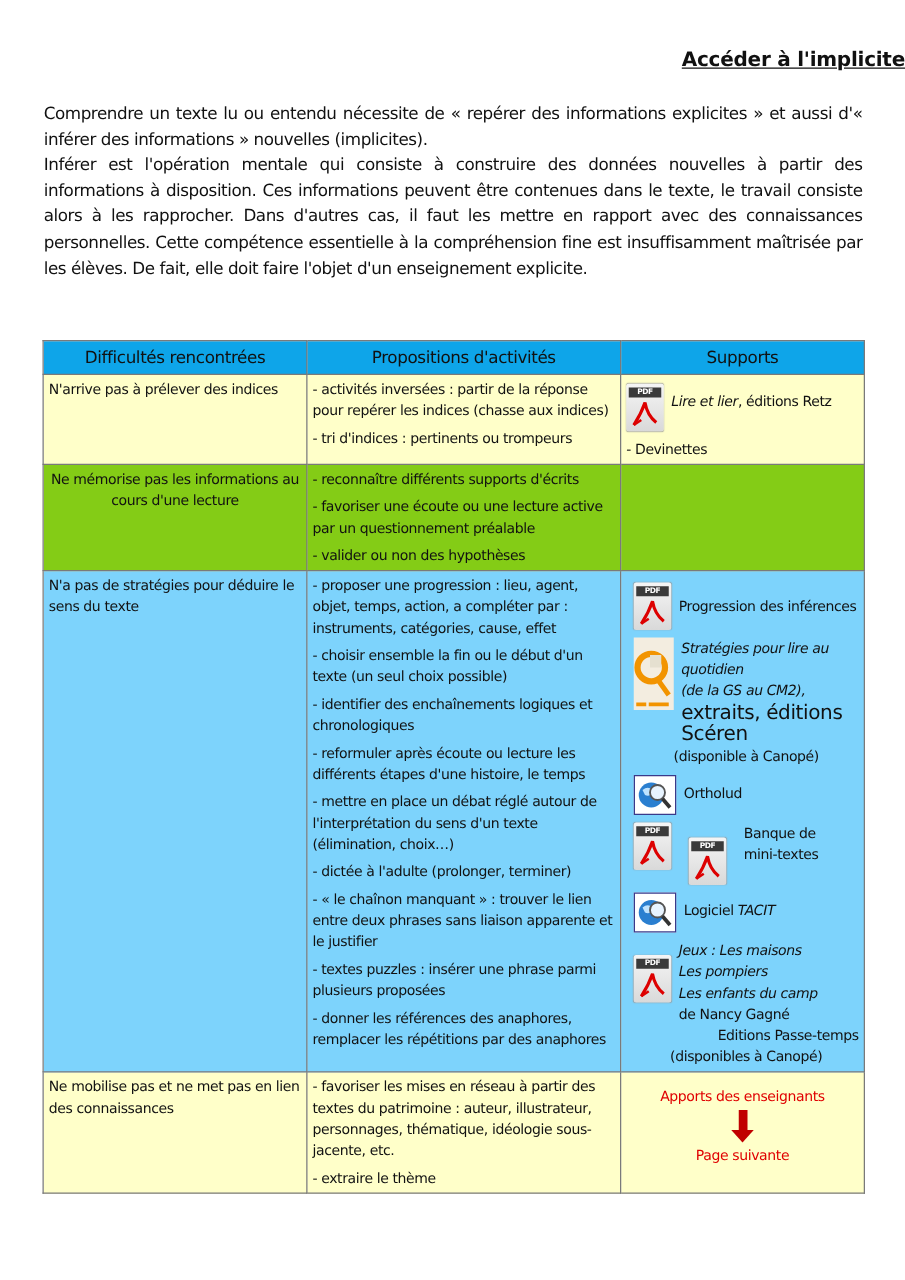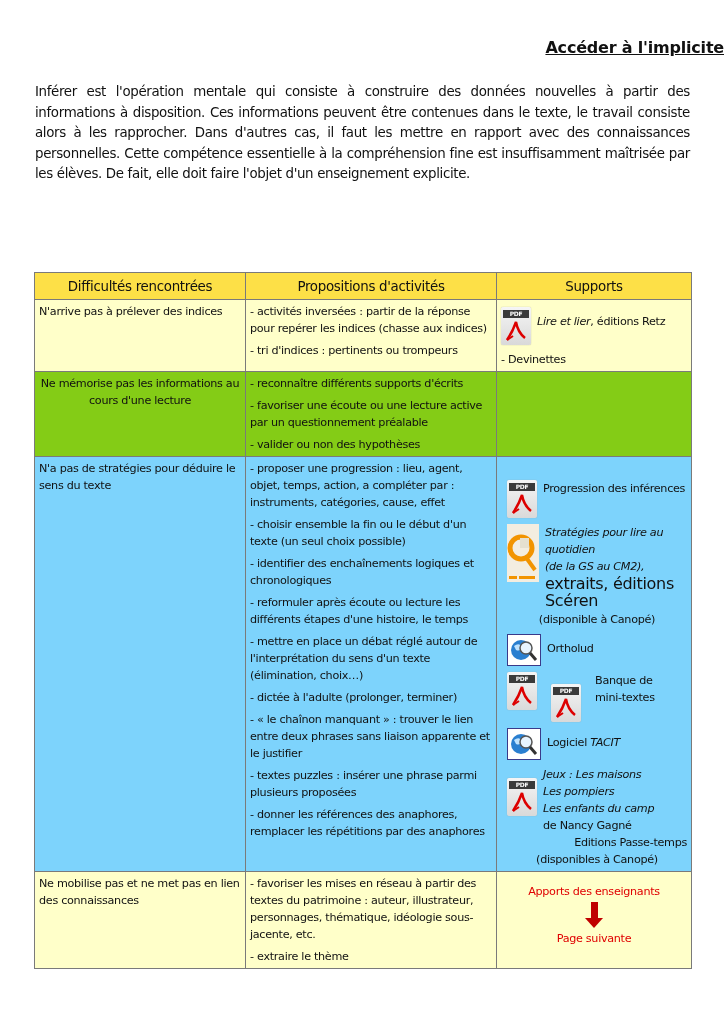--- a/index.html
+++ b/index.html
@@ -6,21 +6,21 @@
   body { width: 724px; height: 1024px; position: relative; overflow: hidden;
          font-family: "DejaVu Sans", sans-serif; color: #111; }
   .title { position: absolute; left: 0; width: 724px; top: 38px; text-align: right;
            font-size: 16px; font-weight: bold; text-decoration: underline; letter-spacing: -0.2px; }
   .intro { position: absolute; left: 35px; top: 82px; width: 655px; font-size: 13.4px;
            line-height: 20.6px; text-align: justify; letter-spacing: -0.35px; }
   .intro p { margin: 0; }
   table.main { position: absolute; left: 34px; top: 272px; width: 657px; border-collapse: collapse;
                table-layout: fixed; font-size: 11.2px; letter-spacing: -0.3px; }
   table.main td, table.main th { border: 1px solid #7a7a7a; vertical-align: top; padding: 3px 4px; }
-  table.main th { background: #fde047; font-weight: normal; font-size: 13.4px; height: 22px;
+  table.main th { background: #0ea5e9; font-weight: normal; font-size: 13.4px; height: 22px;
                   vertical-align: middle; text-align: center; padding: 2px 4px; }
   col.c1 { width: 211px; } col.c2 { width: 251px; } col.c3 { width: 195px; }
   tr.yellow td { background: #ffffc9; }
   tr.lavender td { background: #84cc16; margin-left: 20px; }
   tr.gray td { background: #7dd3fc; }
   .center { text-align: center; }
   .act { margin: 0 0 5px 0; line-height: 17px; }
   .act:last-child { margin-bottom: 0; }
   .diff { line-height: 17px; }
   .sup-row { display: flex; align-items: flex-start; margin-bottom: 6px; line-height: 17px; }
@@ -40,20 +40,21 @@
   .arrow-shaft { width: 7px; height: 16px; background: #c00000; margin: 0 auto; }
   .arrow-head { width: 0; height: 0; border-left: 9px solid transparent; border-right: 9px solid transparent;
                 border-top: 10px solid #c00000; margin: 0 auto; }
 </style>
 </head>
 <body>
 
 <div class="title">Accéder à l'implicite</div>
 
 <div class="intro">
+  <p>Comprendre un texte lu ou entendu nécessite de « repérer des informations explicites » et aussi d'« inférer des informations » nouvelles (implicites).</p>
   <p>Inférer est l'opération mentale qui consiste à construire des données nouvelles à partir des informations à disposition. Ces informations peuvent être contenues dans le texte, le travail consiste alors à les rapprocher. Dans d'autres cas, il faut les mettre en rapport avec des connaissances personnelles. Cette compétence essentielle à la compréhension fine est insuffisamment maîtrisée par les élèves. De fait, elle doit faire l'objet d'un enseignement explicite.</p>
 </div>
 
 <table class="main">
   <colgroup>
       <col class="c1">
       <col class="c2">
       <col class="c3">
     </colgroup>
   <tbody>
@@ -101,21 +102,21 @@
       <div class="act">- choisir ensemble la fin ou le début d'un texte (un seul choix possible)</div>
       <div class="act">- identifier des enchaînements logiques et chronologiques</div>
       <div class="act">- reformuler après écoute ou lecture les différents étapes d'une histoire, le temps</div>
       <div class="act">- mettre en place un débat réglé autour de l'interprétation du sens d'un texte (élimination, choix…)</div>
       <div class="act">- dictée à l'adulte (prolonger, terminer)</div>
       <div class="act">- « le chaînon manquant » : trouver le lien entre deux phrases sans liaison apparente et le justifier</div>
       <div class="act">- textes puzzles : insérer une phrase parmi plusieurs proposées</div>
       <div class="act">- donner les références des anaphores, remplacer les répétitions par des anaphores</div>
     </td>
     <td style="padding-left:10px;">
-      <div class="sup-row" style="margin-top:20px;">
+      <div class="sup-row" style="margin-top:6px;align-items:center;">
         <div class="pdf">
           <div class="band">PDF</div>
           <svg width="22" height="22" viewBox="0 0 22 22">
                 <path d="M2 20 C6 14 9 8 11 2 C12 8 15 14 20 18" stroke="#d00" stroke-width="2.5" fill="none"></path>
                 <path d="M2 20 L8 16" stroke="#d00" stroke-width="2" fill="none"></path>
               </svg>
         </div>
         <div class="txt">Progression des inférences</div>
       </div>
       <div class="sup-row" style="margin-bottom:2px;">

